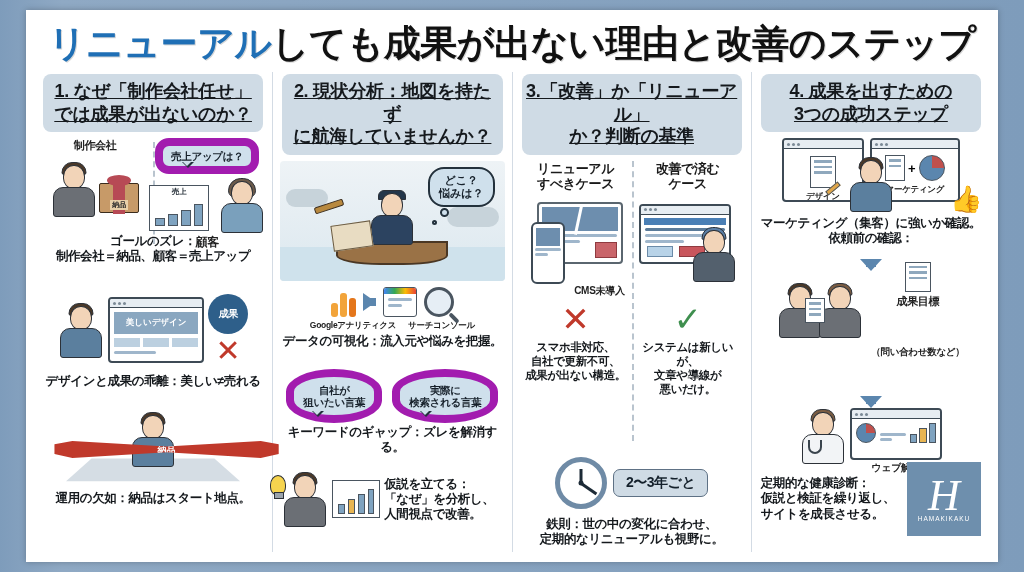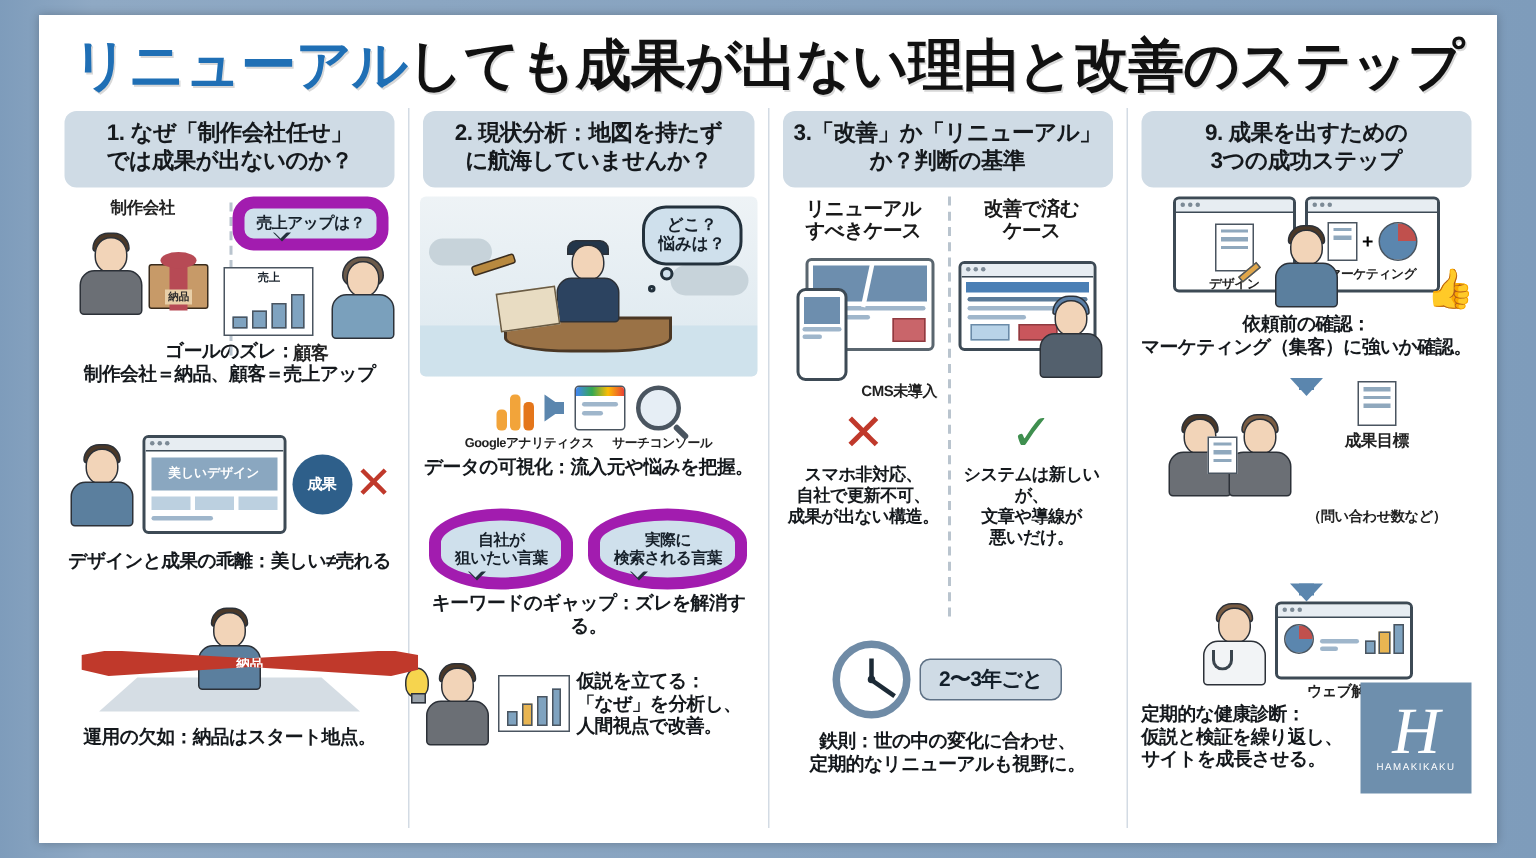--- a/index.html
+++ b/index.html
@@ -49,23 +49,24 @@
   .col + .col { border-left: 1.5px solid #d3dbe4; }
 
   .col-head {
     margin: 2px 2px 6px 2px;
     background: #cfdbe5;
     border-radius: 8px;
     padding: 6px 4px 7px 4px;
     text-align: center;
     color: #15191d;
     font-weight: bold;
-    font-size: 15px;
+    font-size: 18px;
     line-height: 1.25;
     letter-spacing: -0.3px;
+    text-decoration: underline;
   }
   .col-body { flex: 1; display: flex; flex-direction: column; }
 
   .block { position: relative; }
   .caption {
     text-align: center;
     font-weight: bold;
     font-size: 12.5px;
     line-height: 1.22;
     color: #15191d;
@@ -322,21 +323,21 @@
                   <i></i>
                 </div>
               <div style="background:#8aa7c0;margin:4px;height:22px;display:flex;align-items:center;justify-content:center;color:#fff;font-size:8.5px;font-weight:bold;">美しいデザイン</div>
               <div style="display:flex;gap:3px;margin:0 4px;">
                 <div style="flex:1;height:9px;background:#bcd0e0;"></div>
                 <div style="flex:1;height:9px;background:#bcd0e0;"></div>
                 <div style="flex:1;height:9px;background:#bcd0e0;"></div>
               </div>
               <div class="line short" style="margin-top:4px;"></div>
             </div>
-            <div style="display:flex;flex-direction:row;align-items:center;gap:2px;">
+            <div style="display:flex;flex-direction:column;align-items:center;gap:2px;">
               <div class="badge-star">成果</div>
               <div class="xmark" style="font-size:30px;">✕</div>
             </div>
           </div>
           <div class="caption">デザインと成果の乖離：美しい≠売れる</div>
         </div>
 
         <div class="block" style="height:112px;">
           <div style="position:relative;height:86px;display:flex;align-items:center;justify-content:center;">
             <div style="position:absolute;bottom:8px;left:18%;right:18%;height:26px;background:#d5dde4;transform:perspective(40px) rotateX(32deg);"></div>
@@ -531,21 +532,21 @@
           <div class="caption">
             <div>鉄則：世の中の変化に合わせ、</div>
             <div>定期的なリニューアルも視野に。</div>
           </div>
         </div>
       </div>
     </div>
 
     <div class="col">
       <div class="col-head">
-        <div>9. 成果を出すための</div>
+        <div>4. 成果を出すための</div>
         <div>3つの成功ステップ</div>
       </div>
 
       <div class="col-body">
 
         <div class="block" style="height:120px;">
           <div style="position:relative;display:flex;justify-content:center;gap:6px;height:76px;align-items:flex-start;">
             <div class="browser" style="width:82px;height:64px;">
               <div class="bar">
                   <i></i>
@@ -579,22 +580,22 @@
               <div class="tinylabel" style="margin-top:3px;">マーケティング</div>
             </div>
             <div class="person suit-blue" style="position:absolute;left:50%;transform:translateX(-50%);top:18px;">
               <div class="hair"></div>
               <div class="head"></div>
               <div class="body"></div>
             </div>
             <div class="thumb" style="position:absolute;right:0;bottom:2px;">👍</div>
           </div>
           <div class="caption">
+            <div>マーケティング（集客）に強いか確認。</div>
             <div>依頼前の確認：</div>
-            <div>マーケティング（集客）に強いか確認。</div>
           </div>
         </div>
 
         <div class="arrow-down"></div>
 
         <div class="block" style="height:124px;">
           <div style="display:flex;align-items:center;justify-content:center;gap:8px;height:78px;">
             <div style="display:flex;align-items:flex-end;gap:-4px;position:relative;">
               <div class="person">
                 <div class="hair"></div>

